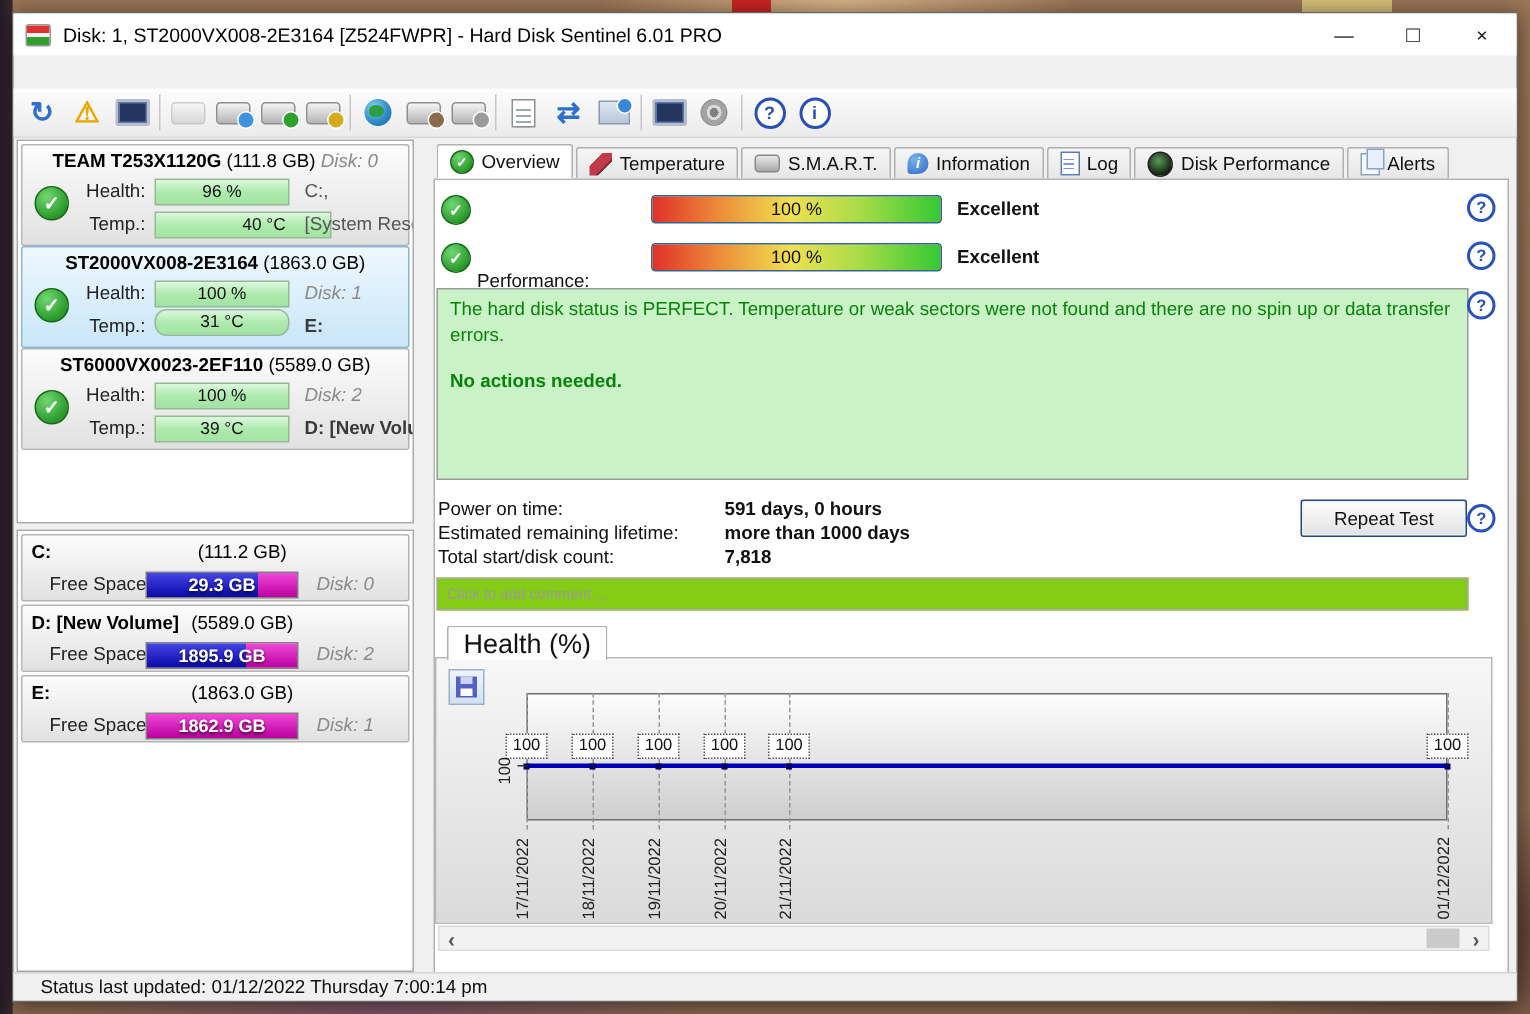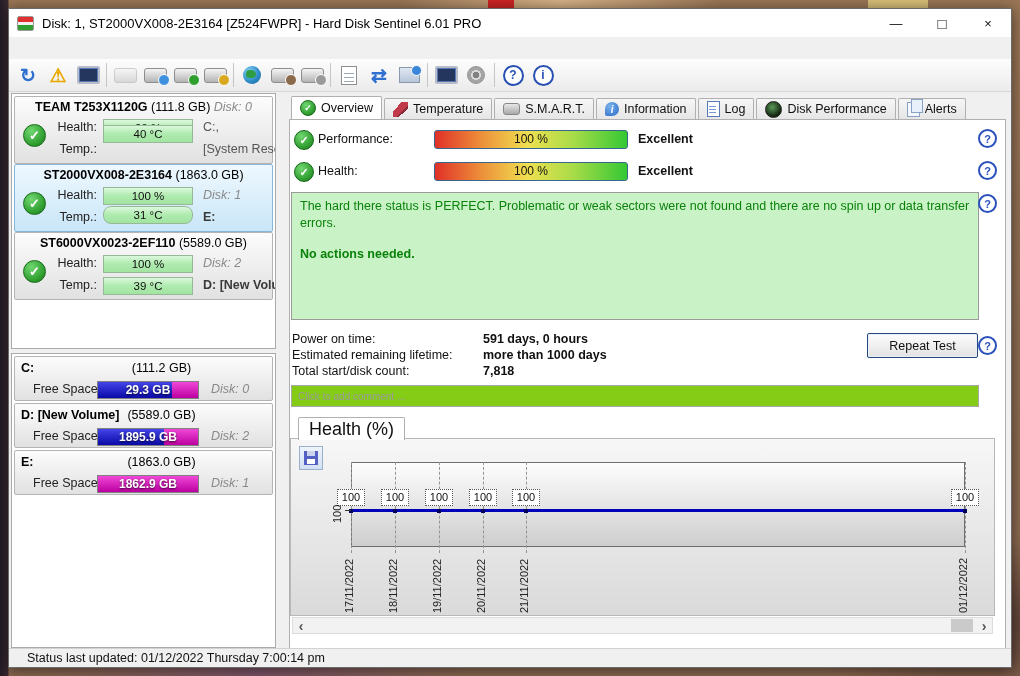--- a/index.html
+++ b/index.html
@@ -82,21 +82,21 @@
   .tab-ic-thermometer-icon{background:linear-gradient(135deg,rgba(0,0,0,0) 30%,#c03a4a 30% 62%,#8a2a38 62% 70%,rgba(0,0,0,0) 70%);}
   .tab-ic-smart-icon{width:15px;height:10px;border-radius:3px;background:linear-gradient(#e8e8e8,#a8a8a8);border:1px solid #888;}
   .tab-ic-info-icon{width:14px;height:14px;border-radius:50% 50% 50% 15%;background:radial-gradient(circle at 35% 30%,#7ab2ec,#2a6ac8);color:#fff;font-size:10px;font-weight:bold;font-style:italic;}
   .tab-ic-log-icon{width:11px;height:14px;background:#fff;border:1px solid #5a7ab8;background-image:repeating-linear-gradient(#fff 0 2px,#7a9ad8 2px 3px);background-size:7px 9px;background-position:1px 2px;background-repeat:no-repeat;}
   .tab-ic-gauge-icon{width:15px;height:15px;border-radius:50%;background:radial-gradient(circle at 42% 35%,#5a9a5a,#14240f 70%);border:1px solid #222;}
   .tab-ic-alerts-icon{width:11px;height:13px;background:#f4f8ff;border:1px solid #8aa0c4;position:relative;}
   .tab-ic-alerts-icon::after{content:"";position:absolute;left:3px;top:-4px;width:10px;height:12px;background:#e8f0fc;border:1px solid #8aa0c4;}
   .content{position:absolute;left:0;top:22px;right:0;bottom:0;background:#fff;border:1px solid #b0b0b0;box-sizing:border-box;}
 
   .ov-ic{position:absolute;width:18px;height:18px;font-size:11px;}
-  .ov-lab{position:absolute;font-size:12.5px;color:#111;}
+  .ov-lab{position:absolute;font-size:12.5px;color:#111;margin-top:48px;}
   .grad-bar{position:absolute;left:144px;width:192px;height:17px;border:1px solid #39648c;border-radius:3px;
     background:linear-gradient(90deg,#e03028 0%,#ec8838 22%,#f0e050 48%,#a8dc48 72%,#34c834 100%);
     font-size:12px;text-align:center;line-height:17px;color:#111;}
   .excellent{position:absolute;left:348px;font-size:12.5px;font-weight:bold;color:#111;}
   .help-ic{position:absolute;left:688px;width:15px;height:15px;border-radius:50%;background:#fff;border:2px solid #2a50bc;color:#2a50bc;font-weight:bold;font-size:11px;display:flex;align-items:center;justify-content:center;}
   .status-box{position:absolute;left:1px;top:72px;width:688px;height:128px;background:#c9f3c7;border:1px solid #9a9a9a;box-sizing:border-box;padding:5px 8px;font-size:12.5px;color:#0a820a;line-height:1.35;}
   .status-box .b2{font-weight:bold;margin-top:14px;}
   .stat-row{position:absolute;font-size:12.5px;color:#111;}
   .stat-lab{display:inline-block;width:184px;}
   .stat-val{font-weight:bold;margin-left:7px;}
@@ -214,21 +214,21 @@
       </div>
 
     <div class="sidebar-disks" id="diskList">
         <div class="disk-entry">
           <div class="de-title"><b>TEAM T253X1120G</b> (111.8 GB) <span class="muted">Disk: 0</span></div>
           <div class="ok-ic de-ic">✓</div>
           <span class="de-lab" style="top: 23px;">Health:</span>
           <div class="health-bar" style="top: 22px;">96 %</div>
           <span class="de-right plaintxt" style="top: 23px;">C:,</span>
           <span class="de-lab" style="top: 45px;">Temp.:</span>
-          <div class="health-bar" style="top: 28px;">40 °C</div>
+          <div class="health-bar" style="top: 44px; padding-left: 28px;">40 °C</div>
           <span class="de-right plaintxt" style="top: 45px;">[System Rese</span>
         </div>
         <div class="disk-entry selected">
           <div class="de-title"><b>ST2000VX008-2E3164</b> (1863.0 GB) </div>
           <div class="ok-ic de-ic">✓</div>
           <span class="de-lab" style="top: 23px;">Health:</span>
           <div class="health-bar" style="top: 22px;">100 %</div>
           <span class="de-right muted" style="top: 23px;">Disk: 1</span>
           <span class="de-lab" style="top: 45px;">Temp.:</span>
           <div class="health-bar" style="top: 41px; border-radius: 8px;">31 °C</div>
@@ -321,21 +321,21 @@
         <div class="excellent" style="top:12px;">Excellent</div>
         <div class="help-ic" style="top:9px;">?</div>
 
         <div class="ov-ic ok-ic" style="left:4px;top:42px;">✓</div>
         <div class="ov-lab" style="left:28px;top:44px;">Health:</div>
         <div class="grad-bar" style="top:42px;">100 %</div>
         <div class="excellent" style="top:44px;">Excellent</div>
         <div class="help-ic" style="top:41px;">?</div>
 
         <div class="status-box">
-          <div>The hard there status is PERFECT. Problematic or weak sectors were not found and there are no spin up or data transfer errors.</div>
+          <div>The hard disk status is PERFECT. Temperature or weak sectors were not found and there are no spin up or data transfer errors.</div>
           <div class="b2">No actions needed.</div>
         </div>
         <div class="help-ic" style="top:74px;">?</div>
 
         <div id="stats">
             <div class="stat-row" style="left: 2px; top: 212px;"><span class="stat-lab">Power on time:</span><span class="stat-val">591 days, 0 hours</span></div>
             <div class="stat-row" style="left: 2px; top: 228px;"><span class="stat-lab">Estimated remaining lifetime:</span><span class="stat-val">more than 1000 days</span></div>
             <div class="stat-row" style="left: 2px; top: 244px;"><span class="stat-lab">Total start/disk count:</span><span class="stat-val">7,818</span></div>
           </div>
 

